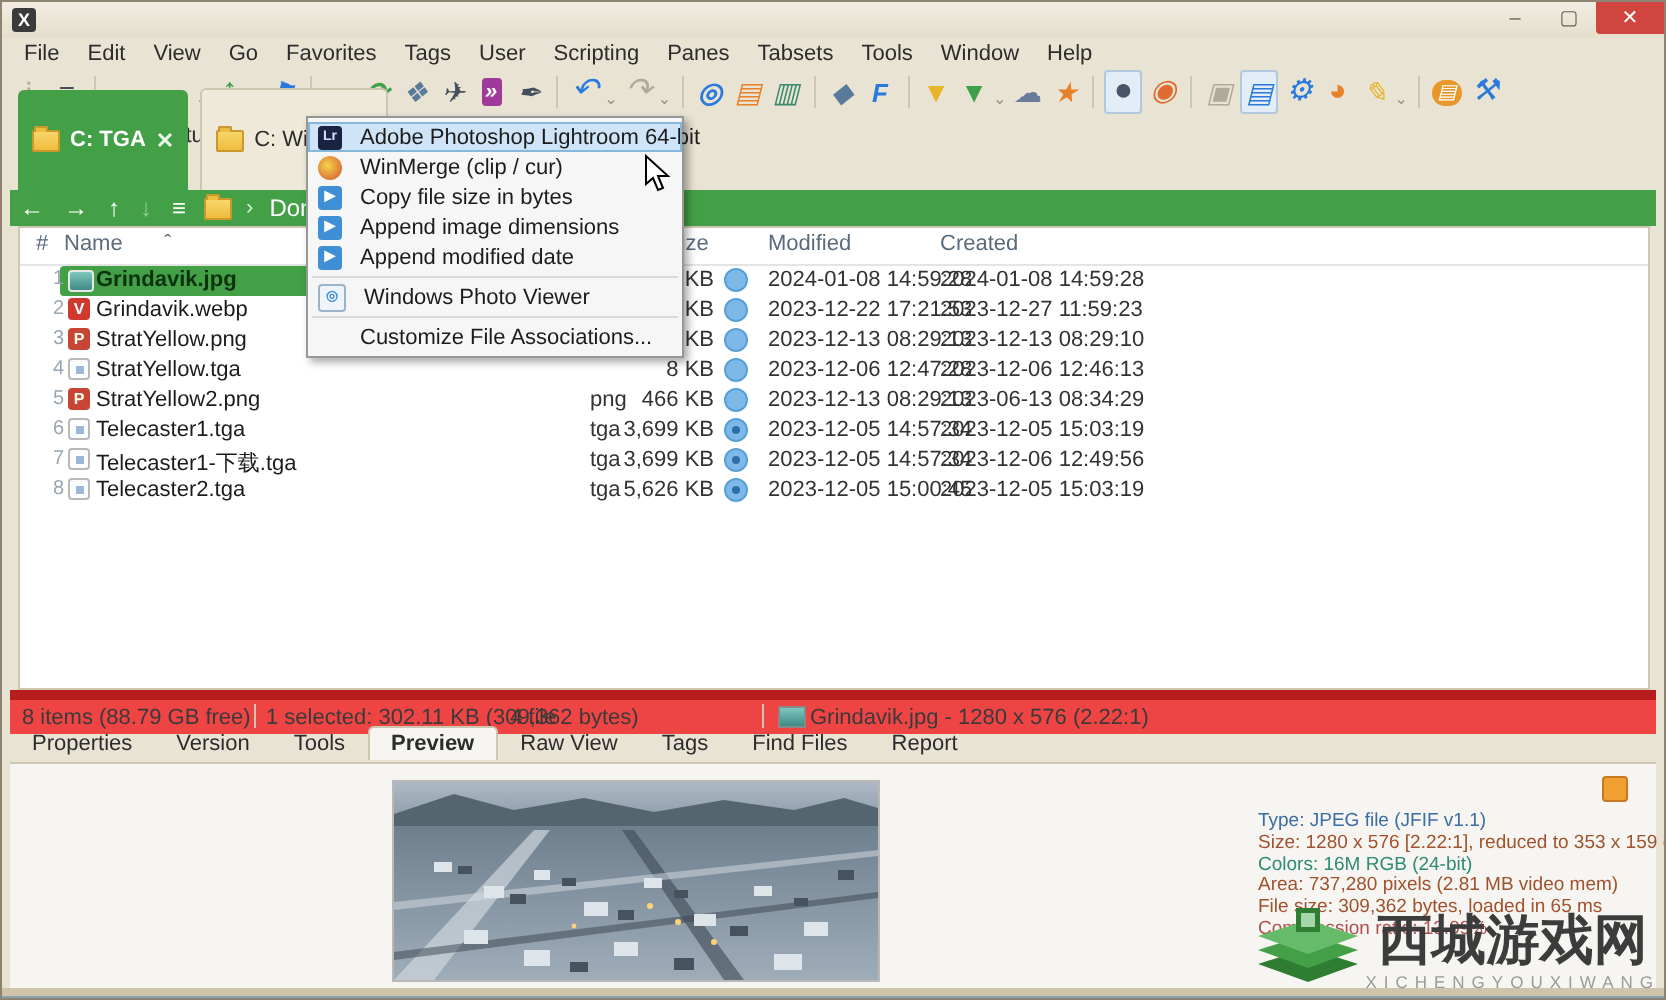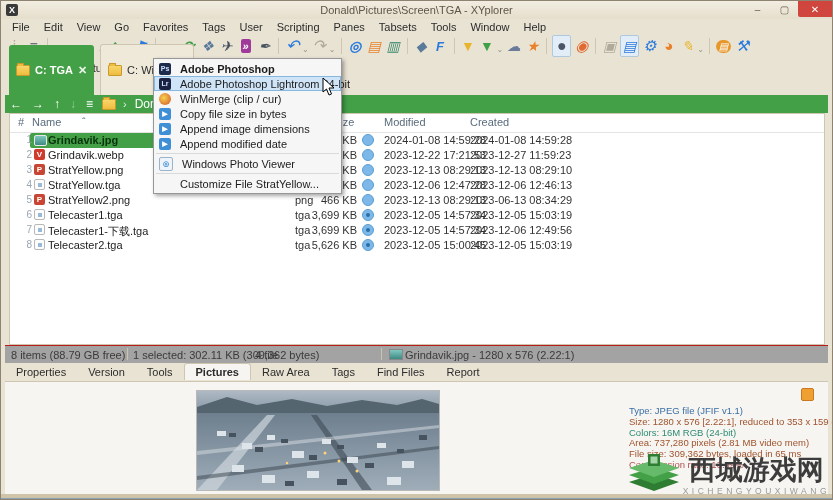--- a/index.html
+++ b/index.html
@@ -72,22 +72,22 @@
   .selhl{position:absolute;left:20px;top:0;width:174px;height:15px;background:#43a047;border-radius:2px}
   .frow.sel .fname{color:#0a320d;font-weight:bold}
   .ficon{position:absolute;left:24px;top:2px;width:11px;height:11px;font-size:8px;line-height:11px;
          text-align:center;border-radius:2px}
   .ic-img{background:linear-gradient(#7fc8c0,#3e8a84);border:1px solid #e8e8e8;height:9px;margin-top:1px}
   .ic-webp{background:#d03a2e;color:#fff;font-weight:bold}
   .ic-png{background:#c84434;color:#ffe;font-weight:bold}
   .ic-tga{background:#fdfdfd;border:1px solid #b8b8b8;box-sizing:border-box}
   .ic-tga::after{content:"";position:absolute;left:3px;top:3px;width:4px;height:4px;background:#9ab8d8}
   
-  .statusbar{position:absolute;left:4px;top:344px;right:4px;height:17px;background:#a3a3a3;
-             border-top:1px solid #b91c1c;color:#3a3a3a}
+  .statusbar{position:absolute;left:4px;top:344px;right:4px;height:17px;background:#ef4444;
+             border-top:5px solid #b91c1c;color:#3a3a3a}
   .statusbar span{position:absolute;top:3px;white-space:nowrap}
   .sdiv{position:absolute;top:2px;width:1px;height:12px;background:#cdc4af}
   .simg{position:absolute;left:384px;top:4px;width:12px;height:9px;
         background:linear-gradient(#7fc8c0,#3e8a84);border:1px solid #888}
   
   .btabs{position:absolute;left:4px;top:361px;right:4px;height:19px;display:flex;align-items:center}
   .btab{padding:2px 11px;color:#2c2c2c;border-radius:3px 3px 0 0}
   .btab.active{background:#f6f5f1;border:1px solid #cfc6b1;border-bottom:none;font-weight:bold}
   
   .preview{position:absolute;left:4px;top:380px;right:4px;height:113px;background:#f6f5f1;
@@ -123,21 +123,20 @@
   .watermark{position:absolute;right:2px;bottom:3px;display:flex;align-items:flex-end;z-index:15}
   .wmtext{display:flex;flex-direction:column;align-items:center}
   .wmtitle{font-size:27px;font-weight:bold;color:#3c3c3c;line-height:30px;white-space:nowrap}
   .wmsub{font-size:8.5px;letter-spacing:3.5px;color:#9a9a9a;margin-top:1px}
 </style>
 </head>
 <body>
 
 <div class="titlebar">
   <div class="appicon">X</div>
-  <div class="wtitle">Donald\Pictures\Screen\TGA - XYplorer</div>
   <div class="wbtns">
     <div class="wbtn">–</div>
     <div class="wbtn">▢</div>
     <div class="wbtn close">✕</div>
   </div>
 </div>
 
 <div class="menubar">
   <span class="menuitem">File</span>
   <span class="menuitem">Edit</span>
@@ -395,22 +394,22 @@
   <span style="left:250px">4 file</span>
   <div class="sdiv" style="left:376px"></div>
   <span class="simg"></span>
   <span style="left:400px">Grindavik.jpg - 1280 x 576 (2.22:1)</span>
 </div>
 
 <div class="btabs">
   <span class="btab">Properties</span>
   <span class="btab">Version</span>
   <span class="btab">Tools</span>
-  <span class="btab active">Pictures</span>
-  <span class="btab">Raw Area</span>
+  <span class="btab active">Preview</span>
+  <span class="btab">Raw View</span>
   <span class="btab">Tags</span>
   <span class="btab">Find Files</span>
   <span class="btab">Report</span>
 </div>
 
 <div class="preview">
   <div class="pimg">
     <svg width="242" height="99" viewBox="0 0 242 99" xmlns="http://www.w3.org/2000/svg">
       <defs>
         <linearGradient id="sky" x1="0" y1="0" x2="0" y2="1">
@@ -469,24 +468,20 @@
     <div class="l-file">File size: 309,362 bytes, loaded in 65 ms</div>
     <div class="l-comp">Compression ratio: 13.99%</div>
   </div>
   <div class="pbtn"></div>
 </div>
 
 <div class="bframe"></div>
 <div class="bline"></div>
 
 <div class="ctxmenu">
-  <div class="mitem bold">
-    <span class="micon mi-ps">Ps</span>
-    <span class="mlabel">Adobe Photoshop</span>
-  </div>
   <div class="mitem sel">
     <span class="micon mi-lr">Lr</span>
     <span class="mlabel">Adobe Photoshop Lightroom 64-bit</span>
   </div>
   <div class="mitem">
     <span class="micon mi-wm"></span>
     <span class="mlabel">WinMerge (clip / cur)</span>
   </div>
   <div class="mitem">
     <span class="micon mi-script">▶</span>
@@ -501,21 +496,21 @@
     <span class="mlabel">Append modified date</span>
   </div>
   <div class="msep"></div>
   <div class="mitem">
     <span class="micon mi-wpv">◎</span>
     <span class="mlabel">Windows Photo Viewer</span>
   </div>
   <div class="msep"></div>
   <div class="mitem">
     <span class="micon mi-none"></span>
-    <span class="mlabel">Customize File StratYellow...</span>
+    <span class="mlabel">Customize File Associations...</span>
   </div>
 </div>
 
 <div class="cursor">
   <svg width="13" height="19" viewBox="0 0 13 19" xmlns="http://www.w3.org/2000/svg">
     <polygon points="1,1 1,15 4.5,12 7,18 9.5,17 7,11 12,11" fill="#fff" stroke="#000" stroke-width="1"></polygon>
   </svg>
 </div>
 
 <div class="watermark">

